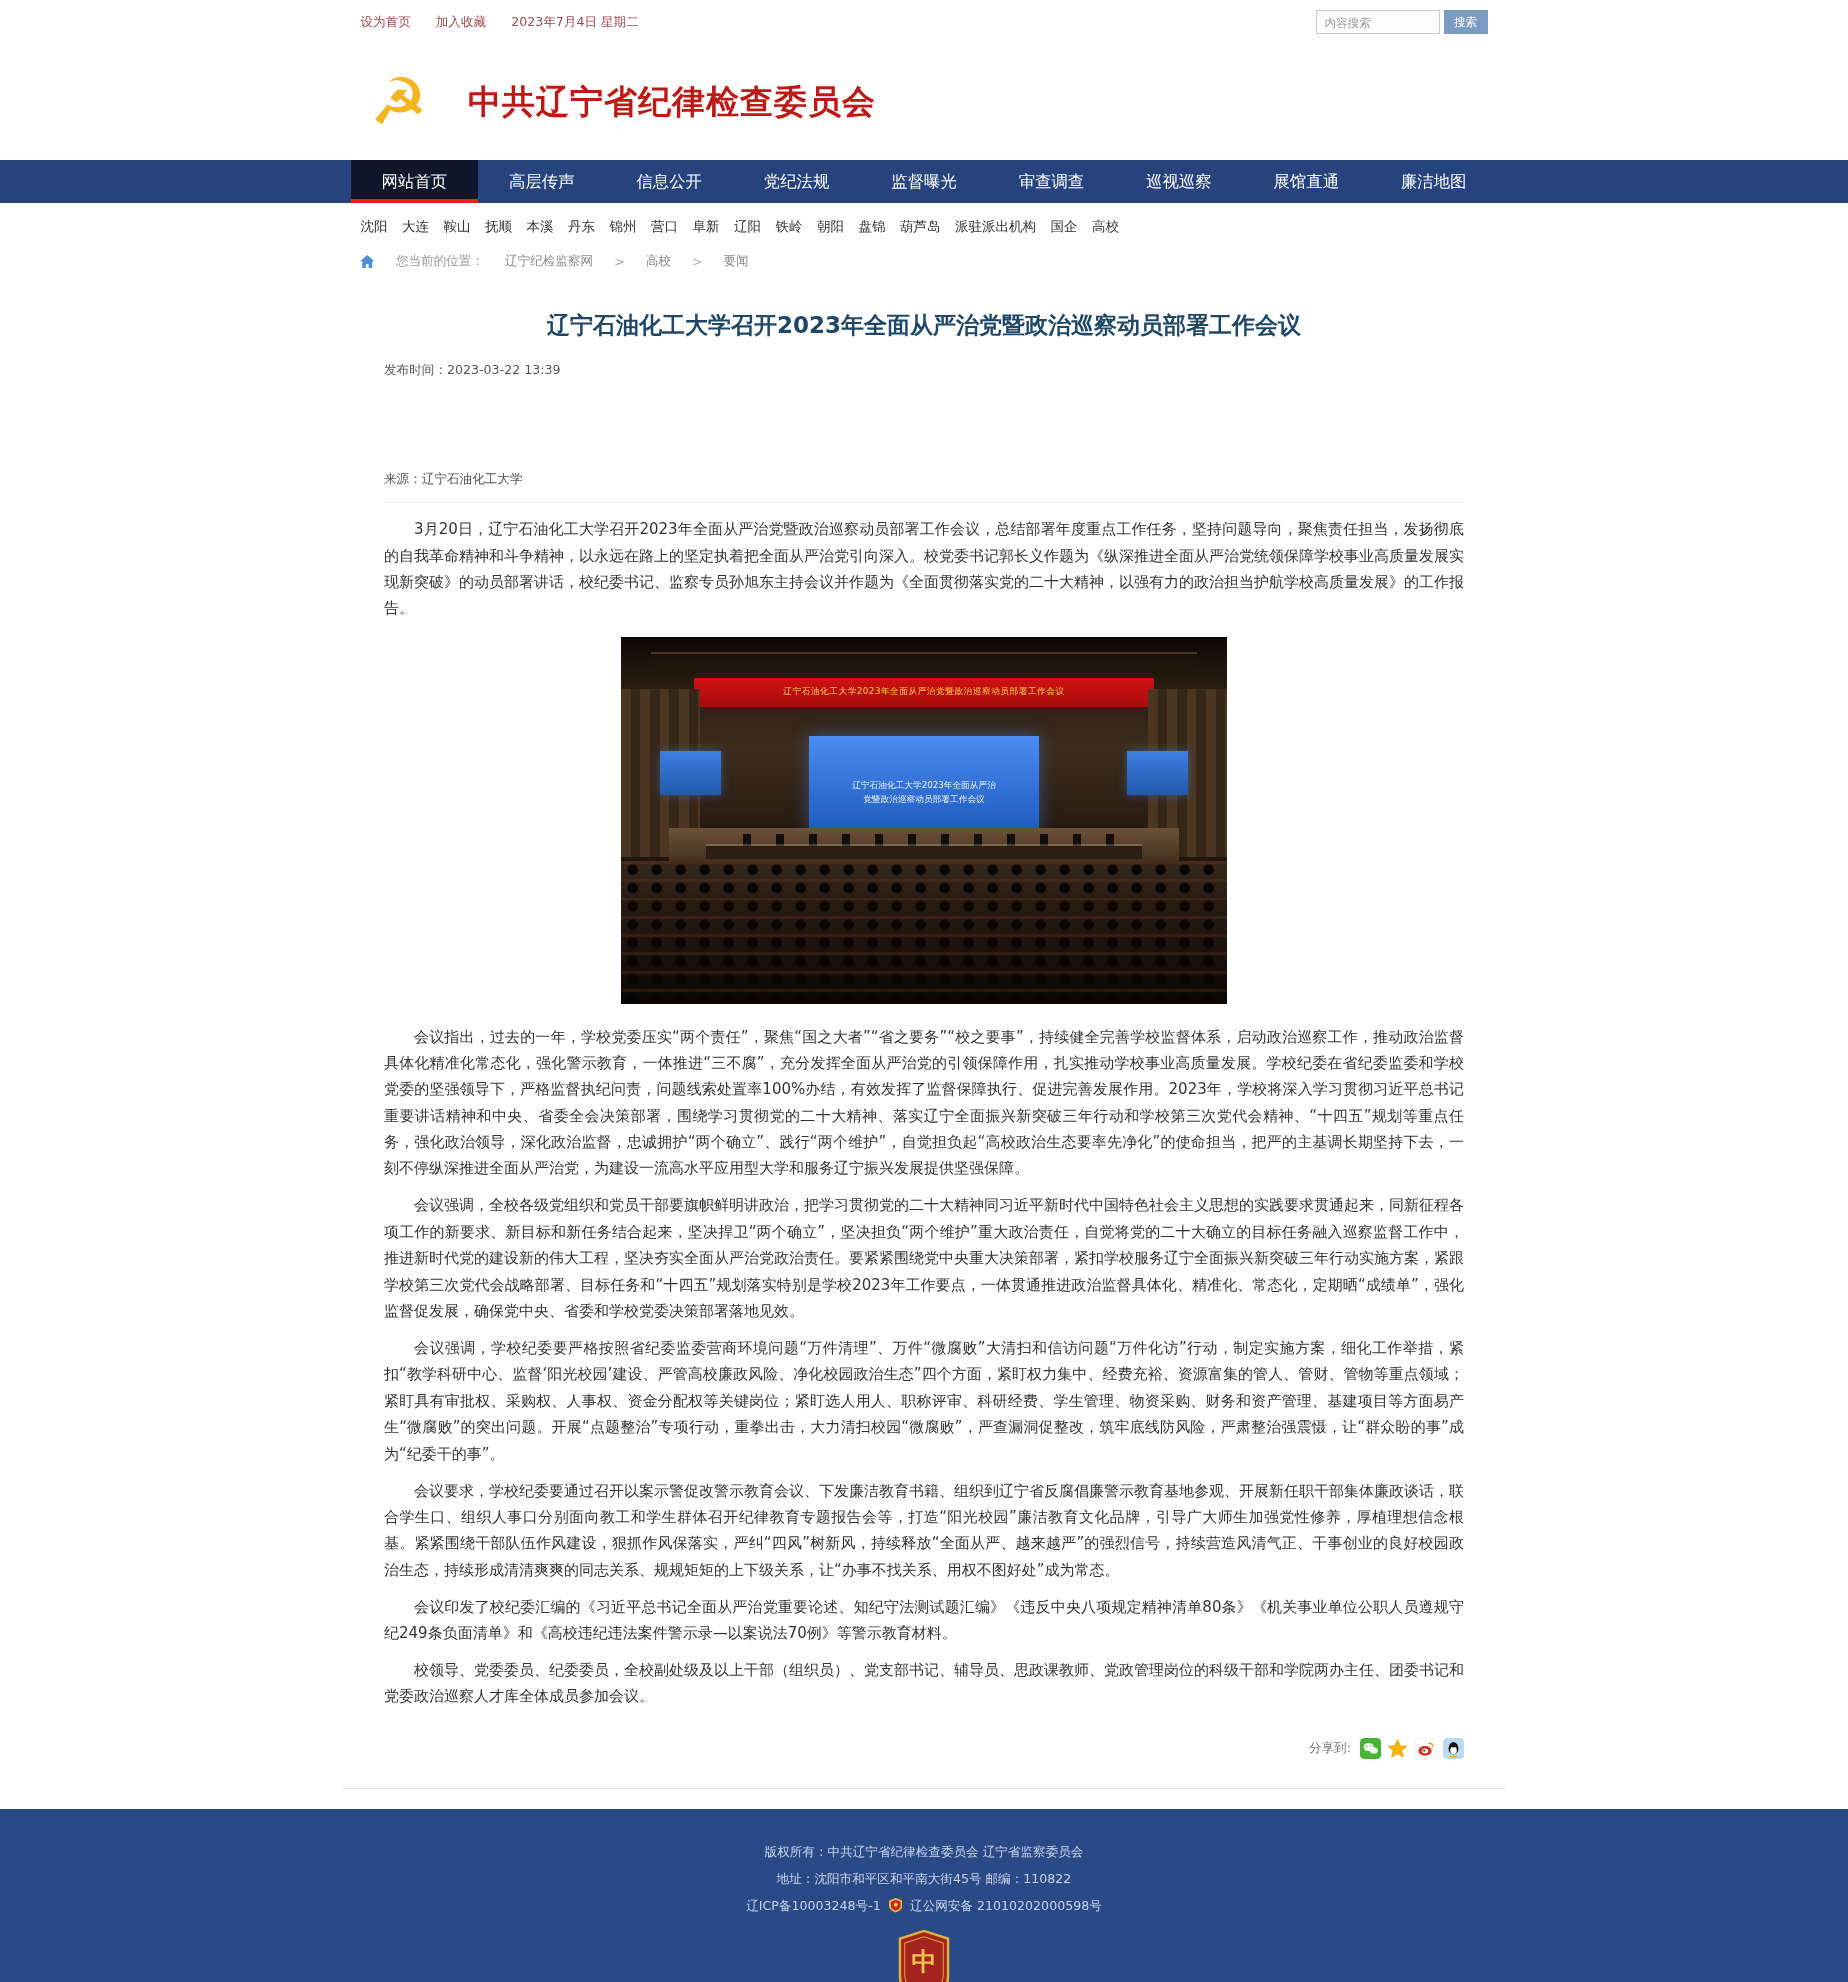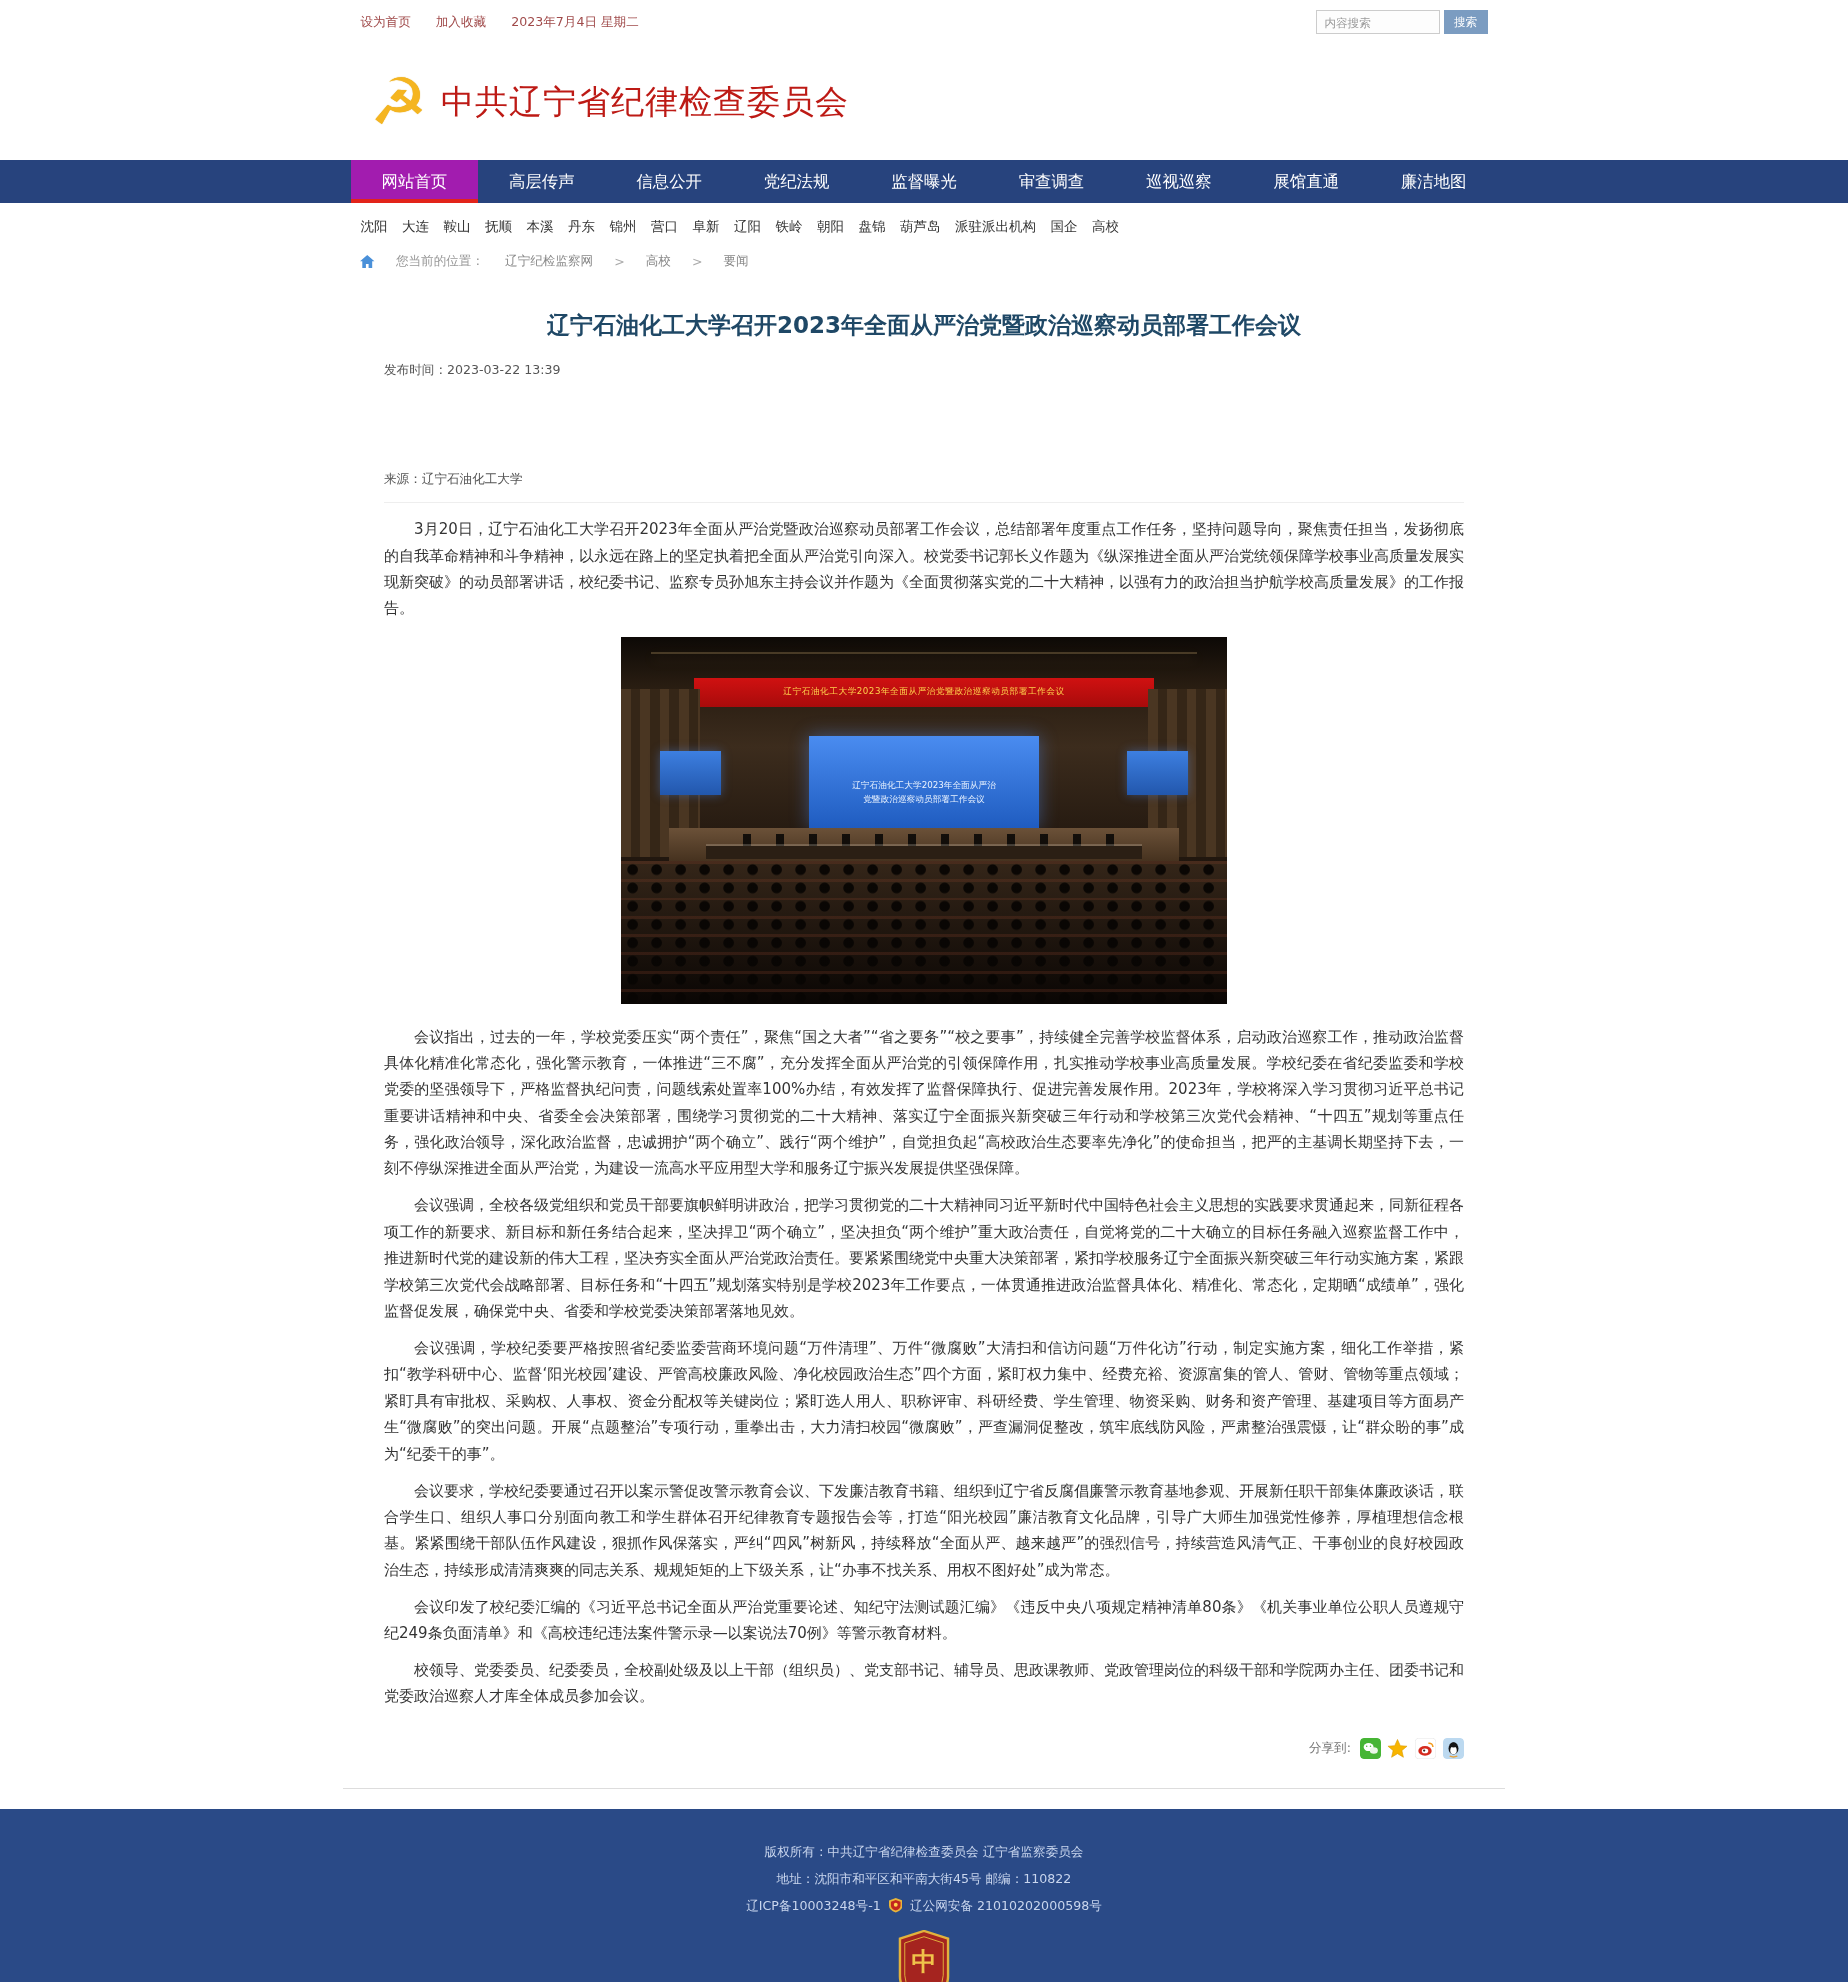--- a/index.html
+++ b/index.html
@@ -18,30 +18,30 @@
   .topbar-links span { cursor: pointer; }
   .search-box { display: flex; align-items: center; justify-content: space-between; }
   .search-input { width: 124px; height: 24px; border: 1px solid #ccc; background: #fdfdfd; font-size: 11.6px; padding: 0 7.7px; color: #333; outline: none; }
   .search-input::placeholder { color: #9a9a9a; }
   .search-btn { height: 24px; width: 44px; margin-left: 3.9px; border: none; background: #7b9cc1; color: #fff; font-size: 11.6px; cursor: pointer; }
 
   
   .header { height: 116px; background: #fff; }
   .header .container { display: flex; align-items: center; height: 100%; padding-left: 27px; }
   .org { display: flex; align-items: center; gap: 13.5px; }
-  .org-title { font-size: 33px; font-weight: normal; color: #bd1a15; letter-spacing: 1px; }
+  .org-title { font-size: 33px; font-weight: bold; color: #bd1a15; letter-spacing: 1px; margin-left: 27px; }
   .emblem-party { font-size: 64px; line-height: 1; color: #f5b520; text-shadow: 0 0 1px #d99a00; }
   .emblem-nation { width: 62px; height: 62px; }
   .org.right { margin-left: 98px; }
 
   
   .nav { background: #27437d; height: 43px; width: 100%; }
   .nav .container { display: flex; height: 100%; padding: 0 7.7px; }
   .nav-item { flex: 1; text-align: center; line-height: 43px; color: #fff; font-size: 16.4px; cursor: pointer; position: relative; white-space: nowrap; }
-  .nav-item.active { background: #a21caf; }
+  .nav-item.active { background: #0f172a; }
   .nav-item.active::after { content: ""; position: absolute; left: 0; right: 0; bottom: 0; height: 3.9px; background: #e2231a; }
 
   
   .subnav { padding: 14.5px 0 11.6px; }
   .subnav .container { padding: 0 17.4px; display: flex; flex-wrap: wrap; gap: 0 14.5px; }
   .subnav span { font-size: 13.5px; color: #333; cursor: pointer; }
 
   
   .breadcrumb { padding: 5.8px 0 9.7px; }
   .breadcrumb .container { display: flex; align-items: center; gap: 21px; padding: 0 17.4px; font-size: 12.6px; color: #999; }

